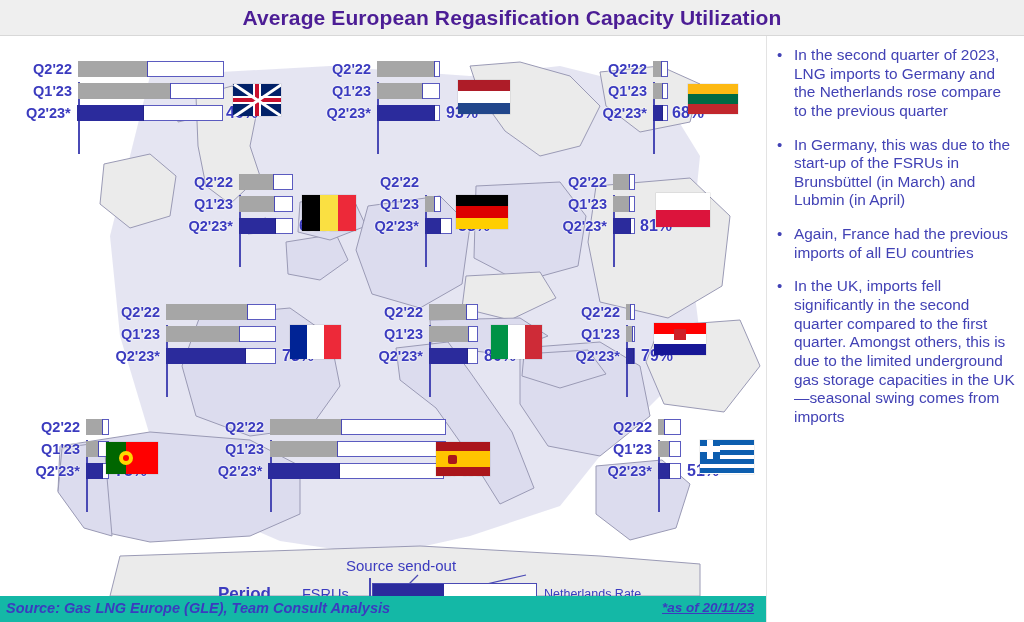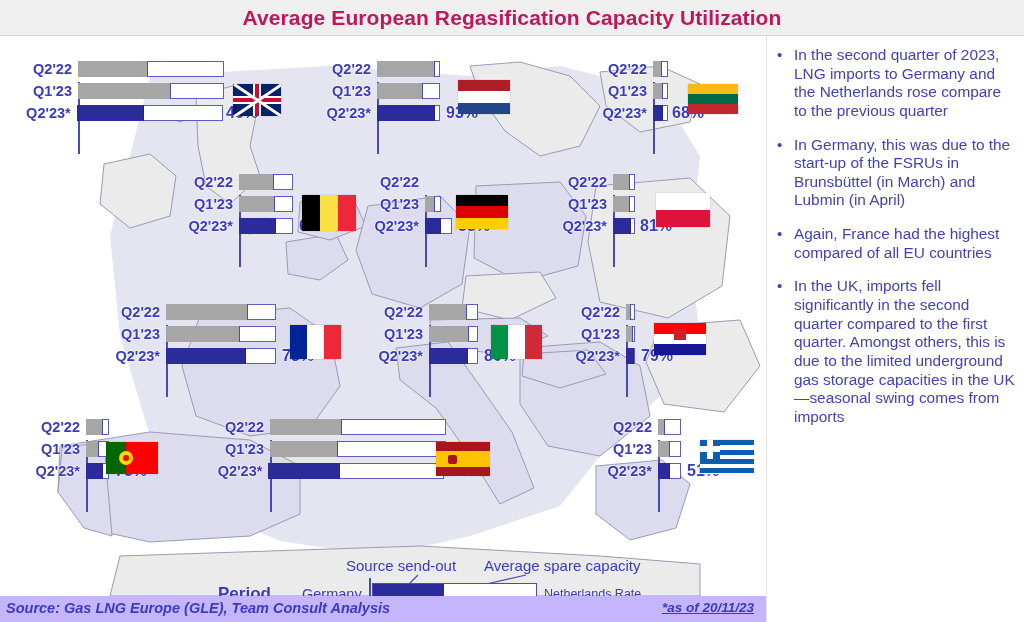--- a/index.html
+++ b/index.html
@@ -11,21 +11,21 @@
   }
   #page { position:absolute; inset:0; }
 
   
   .title-bar{
     position:absolute; left:0; top:0; width:1024px; height:36px;
     background:#efefef;
     display:flex; align-items:center; justify-content:center;
   }
   .title-bar .title{
-    color:#be185d; font-size:21px; font-weight:bold; letter-spacing:.1px;
+    color:#4c1d95; font-size:21px; font-weight:bold; letter-spacing:.1px;
     font-family:"Liberation Sans", sans-serif; white-space:nowrap;
   }
 
   
   .map-panel{
     position:absolute; left:0; top:36px; width:766px; height:560px;
     background:#ffffff; overflow:hidden;
   }
   .map-svg{ position:absolute; left:0; top:0; }
 
@@ -102,21 +102,21 @@
     font-size:15.4px; line-height:1.21; font-family:"Liberation Sans", sans-serif;
   }
   .bullet .dot{
     flex:0 0 17px; color:#4242b5; font-size:15px; line-height:1.25;
   }
   .bullet .txt{ flex:1 1 auto; }
 
   
   .footer{
     position:absolute; left:0; top:596px; width:766px; height:26px;
-    background:#c4b5fd;
+    background:#14b8a6;
     text-align:center;
   }
   .footer .src{
     position:absolute; left:6px; top:4px; color:#3b3bbf;
     font-size:14.5px; font-style:italic; font-weight:bold;
     font-family:"Liberation Sans", sans-serif;
   }
   .footer .asof{
     position:absolute; left:662px; top:4px; color:#3b3bbf;
     font-size:13.5px; font-style:italic; font-weight:bold; text-decoration:underline;
@@ -546,27 +546,26 @@
         <div style="left:0;top:19px;width:54px;height:5px;background:#0D5EAF;"></div>
         <div style="left:0;top:28px;width:54px;height:5px;background:#0D5EAF;"></div>
         <div style="left:0;top:0;width:20px;height:19px;background:#0D5EAF;"></div>
         <div style="left:7px;top:0;width:6px;height:19px;background:#fff;"></div>
         <div style="left:0;top:6px;width:20px;height:6px;background:#fff;"></div>
       </div>
     </div>
 
     <div class="legend">
       <div class="legend-cap1">Source send-out</div>
-      <div class="legend-cap2">Average spare capacity</div>
       <svg width="470" height="85" style="position:absolute;left:0;top:0;pointer-events:none;">
         <line x1="212" y1="24" x2="196" y2="40" stroke="#4a4ab5" stroke-width="1.2"></line>
         <line x1="320" y1="24" x2="250" y2="40" stroke="#4a4ab5" stroke-width="1.2"></line>
       </svg>
       <div class="legend-word">Period</div>
-      <div class="legend-period">Germany</div>
+      <div class="legend-period">FSRUs</div>
       <div class="legend-vtick"></div>
       <div class="legend-bar-track">
         <div class="legend-bar-fill"></div>
       </div>
       <div class="legend-util">Netherlands Rate</div>
 
     </div>
 
   </div>
 
@@ -579,21 +578,21 @@
     <div class="bullet">
       <div class="dot">•</div>
       <div class="txt">In the second quarter of 2023, LNG imports to Germany and the Netherlands rose compare to the previous quarter</div>
     </div>
     <div class="bullet">
       <div class="dot">•</div>
       <div class="txt">In Germany, this was due to the start-up of the FSRUs in Brunsbüttel (in March) and Lubmin (in April)</div>
     </div>
     <div class="bullet">
       <div class="dot">•</div>
-      <div class="txt">Again, France had the highest compared of all EU countries</div>
+      <div class="txt">Again, France had the previous imports of all EU countries</div>
     </div>
     <div class="bullet">
       <div class="dot">•</div>
       <div class="txt">In the UK, imports fell significantly in the second quarter compared to the first quarter. Amongst others, this is due to the limited underground gas storage capacities in the UK—seasonal swing comes from imports</div>
     </div>
   </div>
 
 </div>
 
 </body></html>

